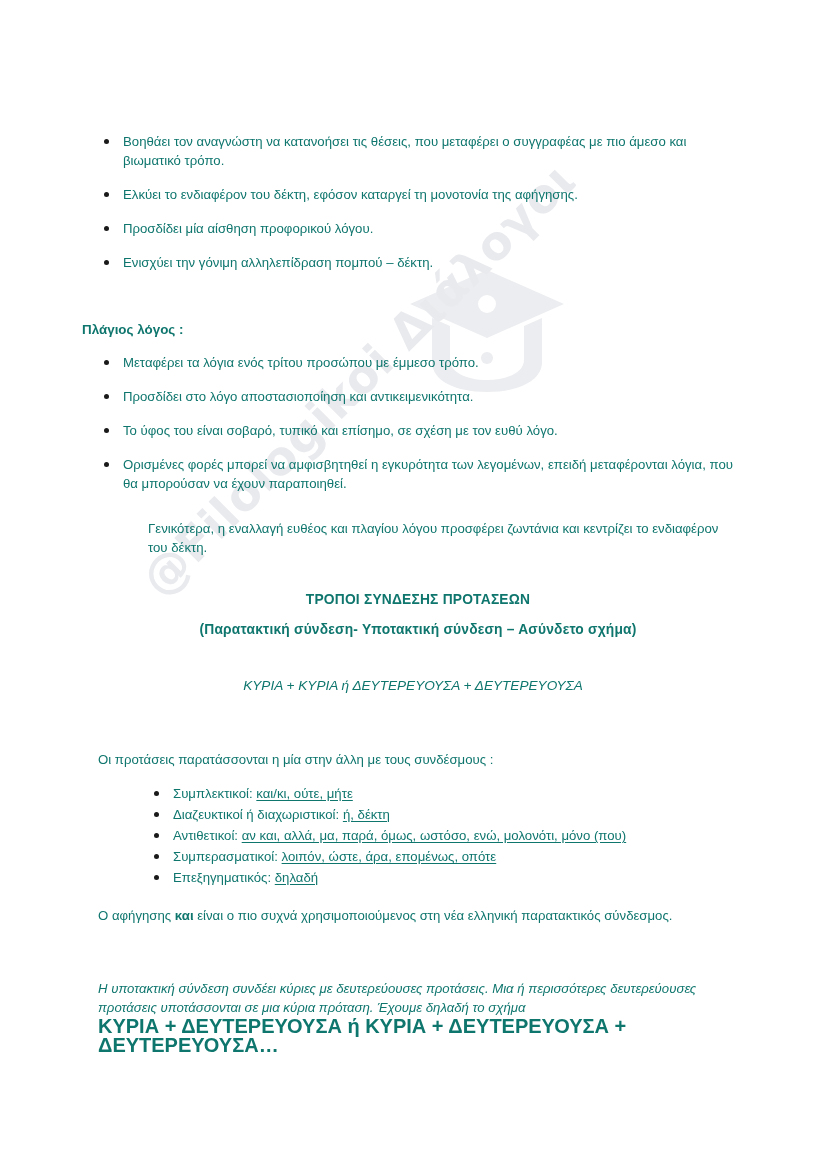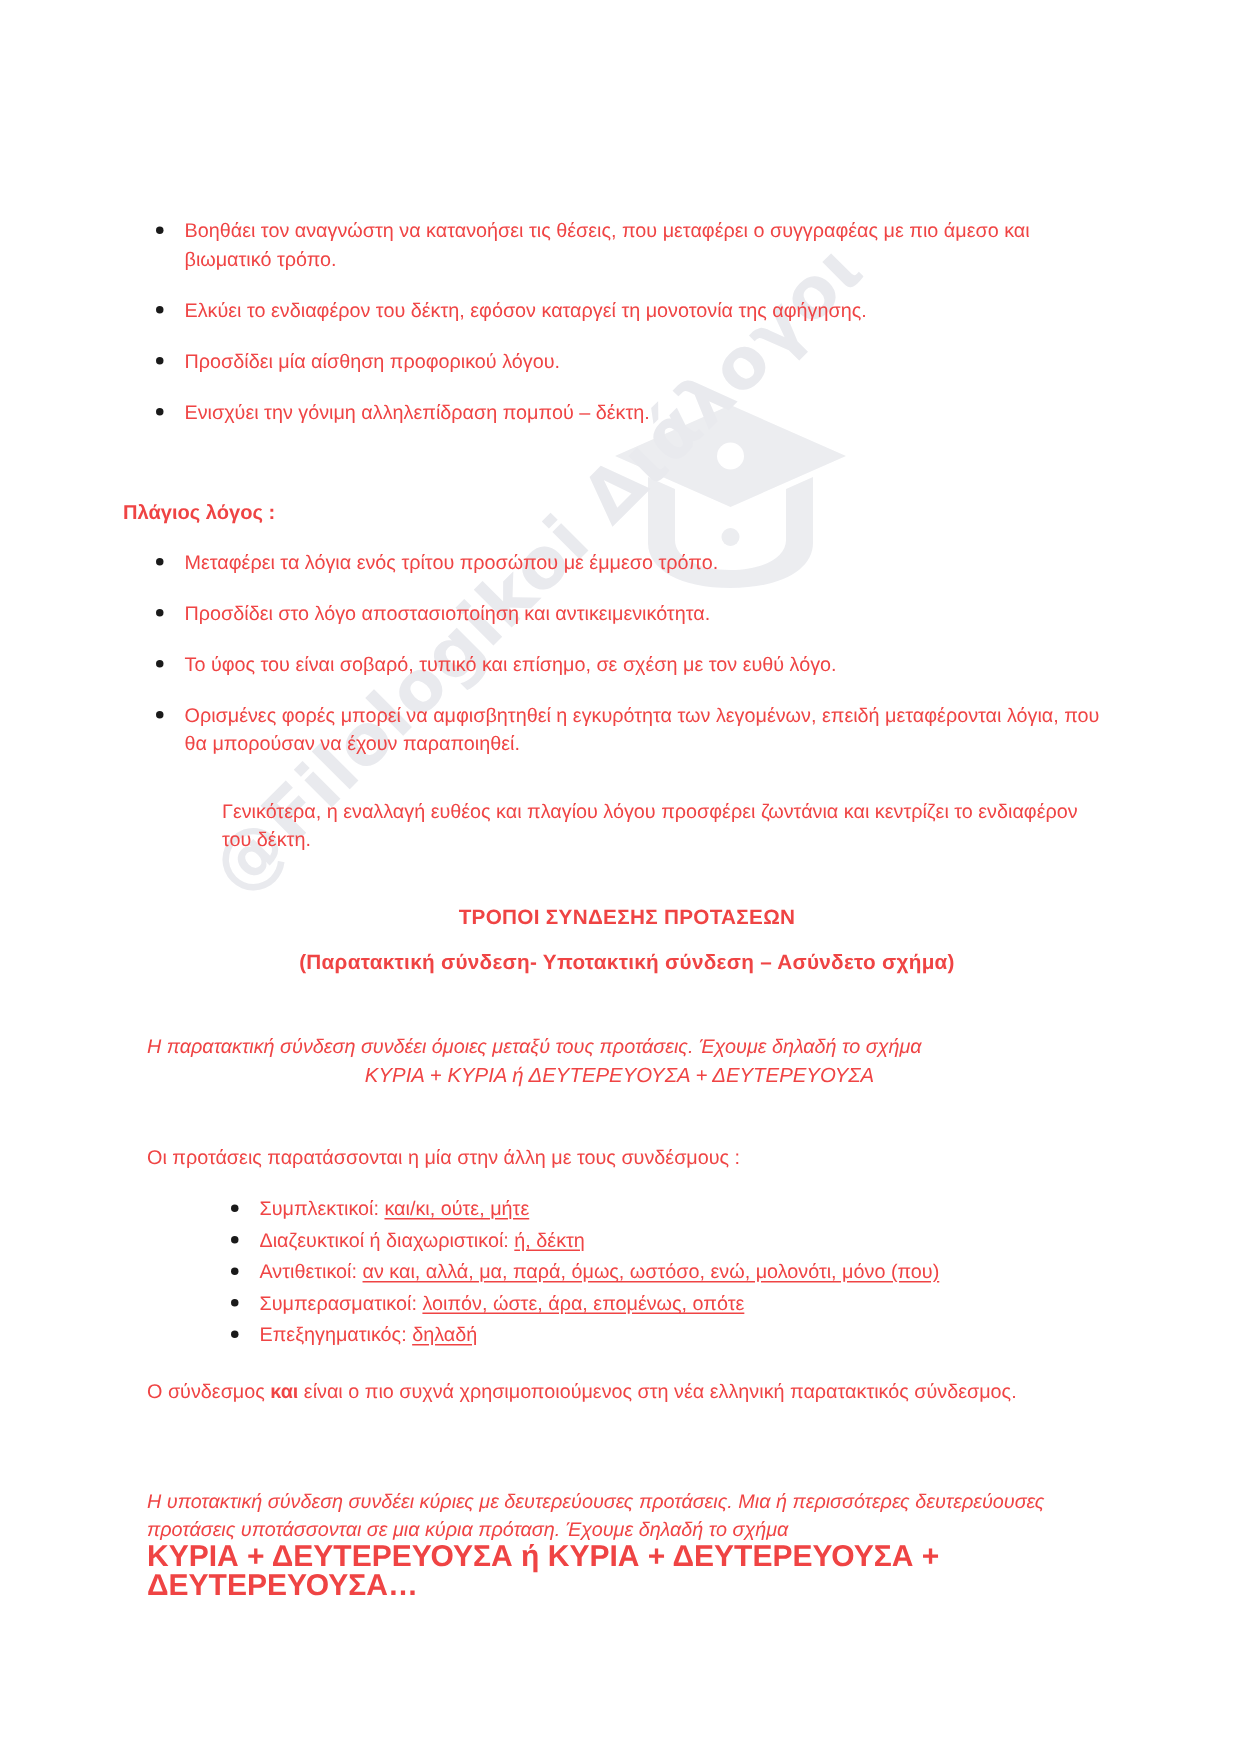--- a/index.html
+++ b/index.html
@@ -62,22 +62,21 @@
     left: 0;
     top: 0;
     width: 828px;
     z-index: 3;
   }
 
   .blk {
     position: absolute;
     font-size: 13.2px;
     line-height: 19px;
-    color: #ef4444;
-    margin-top: 12px;
+    color: #0f766e;
   }
 
   
   ul.bl {
     list-style: none;
     margin: 0;
     padding: 0;
   }
   ul.bl > li {
     position: relative;
@@ -174,21 +173,20 @@
       </ul>
     </div>
 
     <div class="blk" style="left:148px; top:519px; width:590px;">Γενικότερα, η εναλλαγή ευθέος και πλαγίου λόγου προσφέρει ζωντάνια και κεντρίζει το ενδιαφέρον του δέκτη.</div>
 
     <div class="blk h-center" style="left:98px; top:590px; width:640px;">ΤΡΟΠΟΙ ΣΥΝΔΕΣΗΣ ΠΡΟΤΑΣΕΩΝ</div>
 
     <div class="blk h-center" style="left:98px; top:620px; width:640px;">(Παρατακτική σύνδεση- Υποτακτική σύνδεση – Ασύνδετο σχήμα)</div>
 
     <div class="blk" style="left:98px; top:676px; width:630px;">
-      <div class="ital">Η παρατακτική σύνδεση συνδέει όμοιες μεταξύ τους προτάσεις. Έχουμε δηλαδή το σχήμα</div>
       <div class="bold-ital" style="font-size:13.6px;">ΚΥΡΙΑ + ΚΥΡΙΑ ή ΔΕΥΤΕΡΕΥΟΥΣΑ + ΔΕΥΤΕΡΕΥΟΥΣΑ</div>
     </div>
 
     <div class="blk" style="left:98px; top:750px; width:640px;">Οι προτάσεις παρατάσσονται η μία στην άλλη με τους συνδέσμους :</div>
 
     <div class="blk" style="left:148px; top:784px; width:600px;">
       <ul class="bl tight">
         <li>
           <span>Συμπλεκτικοί:</span>
           <span class="u">και/κι, ούτε, μήτε</span>
@@ -206,21 +204,21 @@
           <span class="u">λοιπόν, ώστε, άρα, επομένως, οπότε</span>
         </li>
         <li>
           <span>Επεξηγηματικός:</span>
           <span class="u">δηλαδή</span>
         </li>
       </ul>
     </div>
 
     <div class="blk" style="left:98px; top:906px; width:630px;">
-      <span>Ο σύνδεσμος </span><span class="bold">και</span><span> είναι ο πιο συχνά χρησιμοποιούμενος στη νέα ελληνική παρατακτικός σύνδεσμος.</span>
+      <span>Ο αφήγησης </span><span class="bold">και</span><span> είναι ο πιο συχνά χρησιμοποιούμενος στη νέα ελληνική παρατακτικός σύνδεσμος.</span>
     </div>
 
     <div class="blk" style="left:98px; top:979px; width:630px;">
       <div class="ital">Η υποτακτική σύνδεση συνδέει κύριες με δευτερεύουσες προτάσεις. Μια ή περισσότερες δευτερεύουσες προτάσεις υποτάσσονται  σε μια κύρια πρόταση. Έχουμε δηλαδή το σχήμα</div>
       <div class="bold" style="font-size:20px;">ΚΥΡΙΑ + ΔΕΥΤΕΡΕΥΟΥΣΑ ή ΚΥΡΙΑ + ΔΕΥΤΕΡΕΥΟΥΣΑ + ΔΕΥΤΕΡΕΥΟΥΣΑ…</div>
     </div>
 
   </div>
 </div>
 

